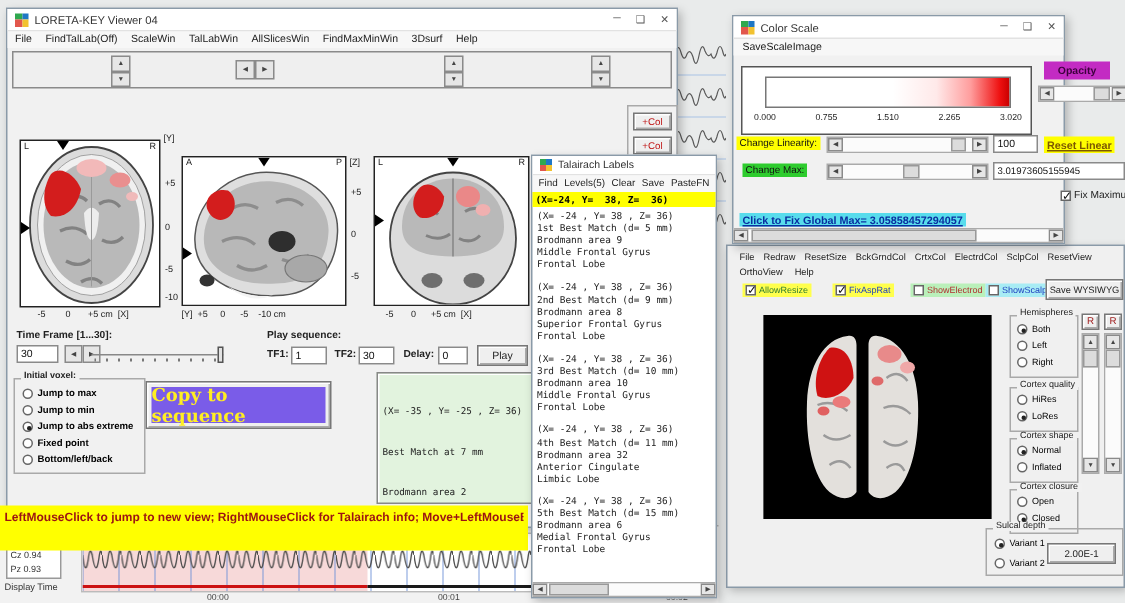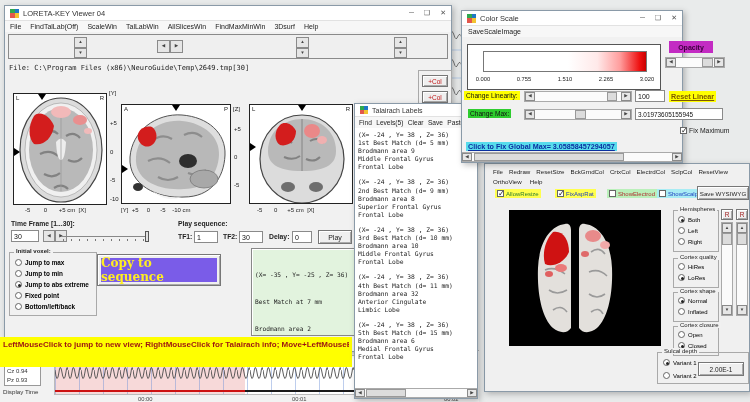--- a/index.html
+++ b/index.html
@@ -127,21 +127,20 @@
       <div class="spinv" style="left:287px;top:2px">
         <span class="sbtn">▲</span>
           <span class="sbtn">▼</span>
       </div>
       <div class="spinv" style="left:385px;top:2px">
         <span class="sbtn">▲</span>
           <span class="sbtn">▼</span>
       </div>
     </div>
 
-    <div class="abs mono" style="left:4px;top:58px;font-size:7px;color:#222">File: C:\Program Files (x86)\NeuroGuide\Temp\2649.tmp[30]</div>
 
     <div class="slice" style="left:8px;top:87px;width:94px;height:112px">
       <span class="slab" style="left:2px;top:1px">L</span>
       <span class="slab" style="right:2px;top:1px">R</span>
       <svg width="94" height="112" viewBox="0 0 94 112">
         <rect width="94" height="112" fill="#fff"></rect>
         <ellipse cx="47" cy="56" rx="41" ry="52" fill="#dcdcdc" stroke="#444" stroke-width="1.2"></ellipse>
         <ellipse cx="47" cy="56" rx="36" ry="47" fill="#f0f0f0" stroke="#888" stroke-width="0.5"></ellipse>
         <ellipse cx="47" cy="56" rx="32" ry="42" fill="#b9b9b9"></ellipse>
         <path d="M30,40 q8,-6 14,0 M26,60 q10,-5 18,2 M30,80 q9,5 16,-1 M52,42 q8,-5 14,2 M54,66 q8,4 14,-2 M40,94 q8,-5 14,1" stroke="#828282" stroke-width="2.2" fill="none"></path>
@@ -290,20 +289,21 @@
         </span>
       <span class="ttl" style="font-size:7px">Talairach Labels</span>
     </div>
     <div class="menur" style="justify-content:space-between;padding:2px 4px;font-size:6.6px">
       <span>Find</span>
       <span>Levels(5)</span>
       <span>Clear</span>
       <span>Save</span>
       <span>PasteFN</span>
     </div>
+    <div class="mono" style="background:#ffff00;font-size:6.4px;font-weight:bold;height:10px;line-height:10px;padding-left:2px;white-space:pre;overflow:hidden">(X=-24, Y=  38, Z=  36)</div>
     <div class="mono" style="padding:3px 3px 0 3px;height:250px;overflow:hidden">
       <div class="tlk-block">
         <div class="tlk-line">(X= -24 , Y= 38 , Z= 36)</div>
         <div class="tlk-line">1st Best Match (d= 5 mm)</div>
         <div class="tlk-line">Brodmann area 9</div>
         <div class="tlk-line">Middle Frontal Gyrus</div>
         <div class="tlk-line">Frontal Lobe</div>
       </div>
       <div class="tlk-block">
         <div class="tlk-line">(X= -24 , Y= 38 , Z= 36)</div>
@@ -468,21 +468,21 @@
           <span style="font-size:6px">Variant 1</span>
         </div>
       <div class="rrow" style="left:5px;top:19px">
           <span class="rad"></span>
           <span style="font-size:6px">Variant 2</span>
         </div>
       <div class="btn abs" style="left:40px;top:9px;width:46px;height:14px;font-size:6.5px">2.00E-1</div>
     </div>
   </div>
 
-  <div class="win" style="left:461px;top:10px;width:222px;height:153px;z-index:30">
+  <div class="win" style="left:488px;top:10px;width:222px;height:153px;z-index:30">
     <div class="tbar">
       <span class="wicon">
           <i></i>
           <i></i>
           <i></i>
           <i></i>
         </span>
       <span class="ttl">Color Scale</span>
       <span class="wbtns">
         <span>─</span>

